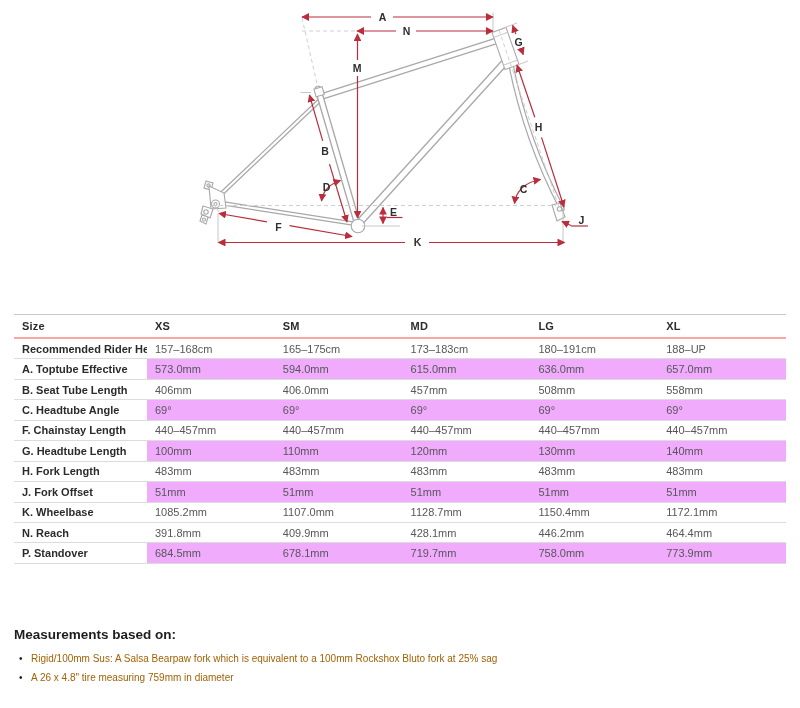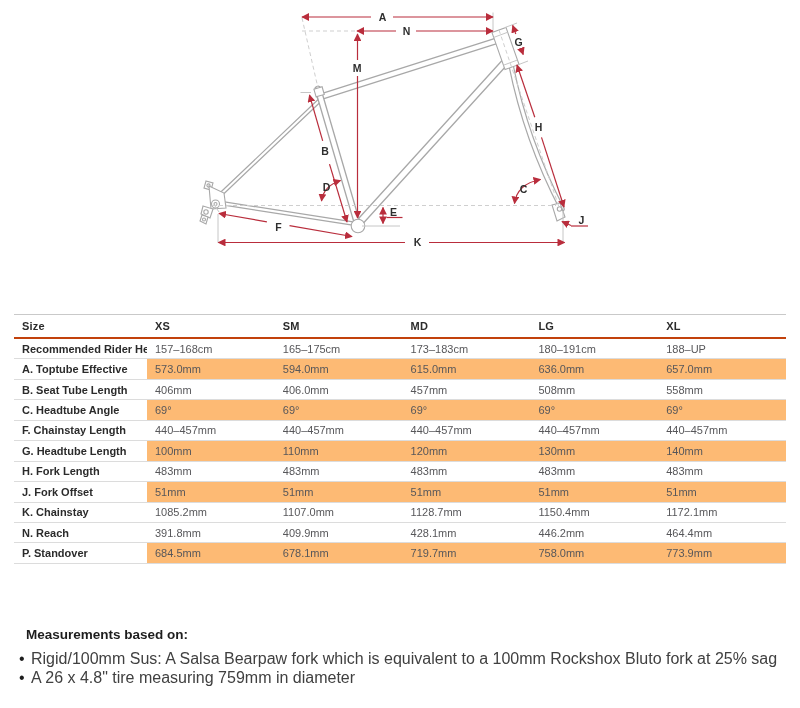--- a/index.html
+++ b/index.html
@@ -12,31 +12,31 @@
   .tube-o{stroke:#a8a8a8;fill:none;stroke-linecap:round;}
   .tube-i{stroke:#ffffff;fill:none;stroke-linecap:round;}
   .part{fill:#ffffff;stroke:#a8a8a8;stroke-width:1.1;}
   .dim{stroke:#b92d3c;stroke-width:1.2;fill:none;}
   .lbl{font:bold 10.5px "Liberation Sans",sans-serif;fill:#2e2e2e;text-anchor:middle;}
   
   .tablewrap{position:absolute;left:14px;top:314px;width:772px;}
   table.geo{border-collapse:collapse;table-layout:fixed;width:772px;}
   table.geo col.c-label{width:133px;}
   table.geo thead th{text-align:left;font-size:11px;font-weight:bold;color:#2b2b2b;
-    border-top:1px solid #c9c9c9;border-bottom:2px solid #c2410c;height:22px;
+    border-top:1px solid #c9c9c9;border-bottom:2px solid #fca5a5;height:22px;
     padding:0 0 0 8px;letter-spacing:.2px;}
   table.geo tbody td{font-size:11px;color:#57575a;height:19.45px;padding:0 0 0 8px;
     border-bottom:1px solid #dcdcdc;white-space:nowrap;overflow:hidden;}
   table.geo tbody td.row-label{font-weight:bold;color:#2b2b2b;background:#ffffff;}
-  table.geo tbody tr.striped td:not(.row-label){background:#fdba74;}
+  table.geo tbody tr.striped td:not(.row-label){background:#f0abfc;}
   
   .notes{position:absolute;left:14px;top:627px;width:764px;color:#1d1d1d;}
-  .notes h3{margin:0 0 7px 12px;font-size:13.5px;font-weight:bold;}
+  .notes h3{margin:0 0 7px 0;font-size:13.5px;font-weight:bold;}
   .notes ul{list-style:none;margin:0;padding:0;}
-  .notes li{position:relative;padding-left:17px;font-size:16px;line-height:19.3px;color:#404040;}
+  .notes li{position:relative;padding-left:17px;font-size:10px;line-height:19.3px;color:#a16207;}
   .notes li::before{content:"\2022";position:absolute;left:5px;top:0;color:#1d1d1d;}
 </style>
 </head>
 <body>
 
 <div class="page">
 
   <svg class="diagram" width="800" height="308" viewBox="0 0 800 308">
     <defs>
       <marker id="arr" viewBox="0 0 10 10" refX="9" refY="5" markerWidth="6.5" markerHeight="6.5" orient="auto-start-reverse">
@@ -222,21 +222,21 @@
           </tr>
           <tr class="striped">
             <td class="row-label">J. Fork Offset</td>
             <td>51mm</td>
             <td>51mm</td>
             <td>51mm</td>
             <td>51mm</td>
             <td>51mm</td>
           </tr>
           <tr>
-            <td class="row-label">K. Chainstay</td>
+            <td class="row-label">K. Wheelbase</td>
             <td>1085.2mm</td>
             <td>1107.0mm</td>
             <td>1128.7mm</td>
             <td>1150.4mm</td>
             <td>1172.1mm</td>
           </tr>
           <tr>
             <td class="row-label">N. Reach</td>
             <td>391.8mm</td>
             <td>409.9mm</td>

